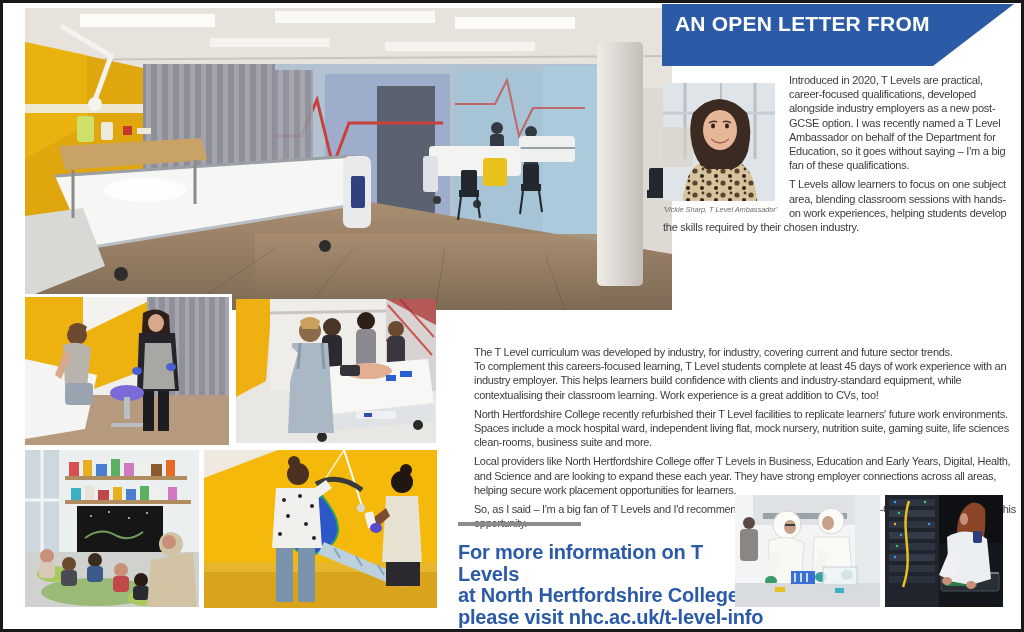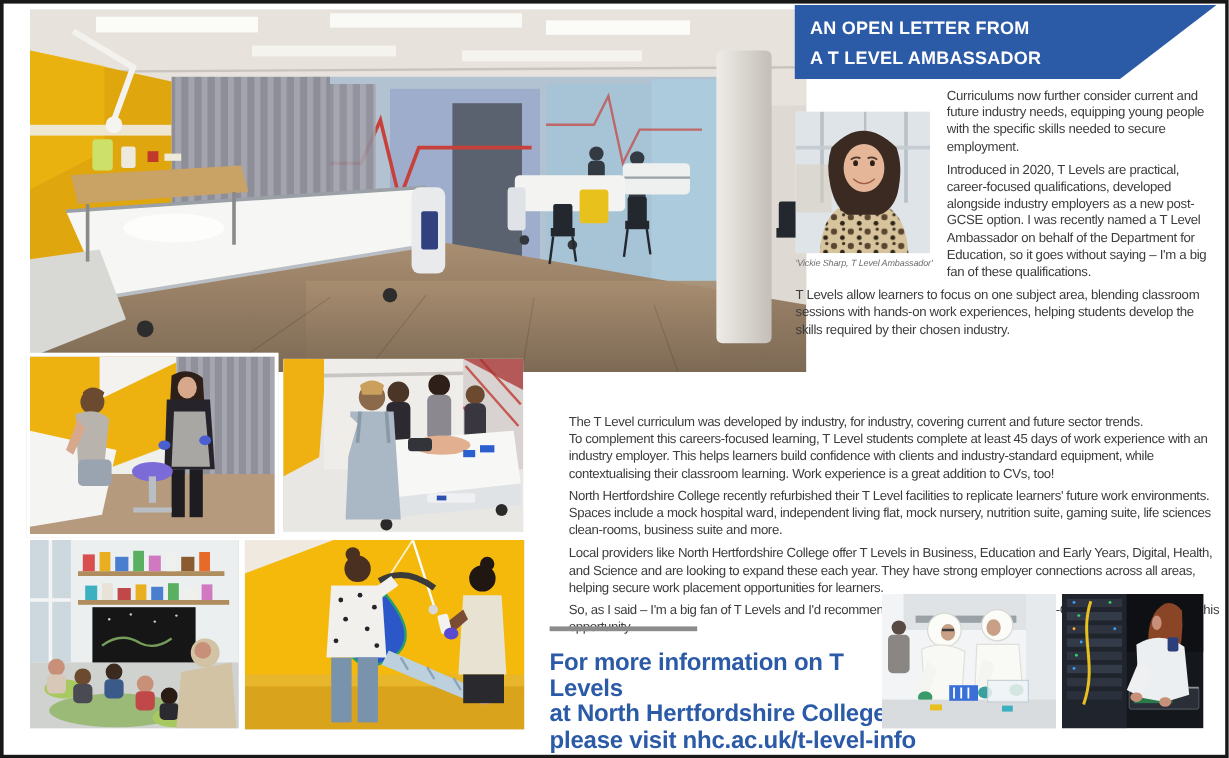--- a/index.html
+++ b/index.html
@@ -16,32 +16,32 @@
   #photoA{left:25px;top:297px;width:204px;height:148px;border:3px solid #fff;box-sizing:content-box;margin:-3px;}
   #photoB{left:236px;top:299px;width:200px;height:144px;}
   #photoC{left:25px;top:450px;width:174px;height:157px;}
   #photoD{left:204px;top:450px;width:233px;height:158px;}
   #photoLab{left:735px;top:495px;width:145px;height:112px;}
   #photoSrv{left:885px;top:495px;width:118px;height:112px;}
 
   
   .banner{
     position:absolute;left:662px;top:4px;width:352px;height:62px;
-    background:#2b5aa7;color:#fff;font-weight:bold;font-size:15px;line-height:25px;
+    background:#2b5aa7;color:#fff;font-weight:bold;font-size:21px;line-height:25px;
     padding:7px 0 0 13px;box-sizing:border-box;letter-spacing:.2px;
     clip-path:polygon(0 0,100% 0,77% 100%,0 100%);
   }
 
   
   .column{
     position:absolute;left:663px;top:73px;width:347px;
     font-size:11px;line-height:14.2px;color:#3c3c3c;letter-spacing:-0.25px;
   }
   .column p{margin:0 0 5px 0;}
-  .portraitWrap{float:left;width:118px;margin:20px 8px 0 0;}
+  .portraitWrap{float:left;width:118px;margin:10px 8px 0 0;}
   .portrait{width:112px;height:118px;overflow:hidden;background:#e8eaec;}
   .portrait svg{display:block;width:100%;height:100%;}
   .caption{font-size:7.5px;font-style:italic;color:#6e6e6e;letter-spacing:-0.1px;margin-top:2px;}
 
   
   .wide{
     position:absolute;left:474px;top:345px;width:552px;
     font-size:11px;line-height:14.2px;color:#3c3c3c;letter-spacing:-0.3px;
   }
   .wide p{margin:0 0 5px 0;}
@@ -161,21 +161,20 @@
         <rect x="624" y="160" width="16" height="24" rx="2"></rect>
   </g>
   <rect x="458" y="150" width="24" height="28" rx="3" fill="#e9c11c"></rect>
 
   <rect x="572" y="34" width="46" height="244" rx="5" fill="url(#pillW)"></rect>
 </svg>
 </div>
 
 <div class="banner">
   <div>AN OPEN LETTER FROM</div>
-  <div>A T LEVEL AMBASSADOR</div>
 </div>
 
 <div class="column">
   <div class="portraitWrap">
     <div class="portrait">
       <svg viewBox="0 0 112 118" preserveAspectRatio="none">
         <defs>
           <pattern id="leo" width="14" height="12" patternUnits="userSpaceOnUse">
             <rect width="14" height="12" fill="#d8c49c"></rect>
             <circle cx="4" cy="4" r="2.6" fill="#5a4630"></circle>
@@ -195,21 +194,20 @@
         <ellipse cx="57" cy="47" rx="17" ry="20" fill="#e6b698"></ellipse>
         <ellipse cx="50" cy="43" rx="2" ry="2.4" fill="#2e2018"></ellipse>
         <ellipse cx="64" cy="43" rx="2" ry="2.4" fill="#2e2018"></ellipse>
         <path d="M46,40 Q50,37 54,39" stroke="#4a362a" stroke-width="1.5" fill="none"></path>
         <path d="M60,39 Q64,37 68,40" stroke="#4a362a" stroke-width="1.5" fill="none"></path>
         <path d="M48,56 Q57,64 66,56 Q62,60 57,60 Q52,60 48,56 Z" fill="#fff" stroke="#a05a4a" stroke-width="1"></path>
       </svg>
     </div>
     <div class="caption">'Vickie Sharp, T Level Ambassador'</div>
   </div>
-  <p>Curriculums now further consider current and future industry needs, equipping young people with the specific skills needed to secure employment.</p>
   <p>Introduced in 2020, T Levels are practical, career-focused qualifications, developed alongside industry employers as a new post-GCSE option. I was recently named a T Level Ambassador on behalf of the Department for Education, so it goes without saying – I'm a big fan of these qualifications.</p>
   <p>T Levels allow learners to focus on one subject area, blending classroom sessions with hands-on work experiences, helping students develop the skills required by their chosen industry.</p>
 </div>
 
 <div class="wide">
   <p class="tight">The T Level curriculum was developed by industry, for industry, covering current and future sector trends.</p>
   <p>To complement this careers-focused learning, T Level students complete at least 45 days of work experience with an industry employer. This helps learners build confidence with clients and industry-standard equipment, while contextualising their classroom learning. Work experience is a great addition to CVs, too!</p>
   <p>North Hertfordshire College recently refurbished their T Level facilities to replicate learners' future work environments. Spaces include a mock hospital ward, independent living flat, mock nursery, nutrition suite, gaming suite, life sciences clean-rooms, business suite and more.</p>
   <p>Local providers like North Hertfordshire College offer T Levels in Business, Education and Early Years, Digital, Health, and Science and are looking to expand these each year. They have strong employer connections across all areas, helping secure work placement opportunities for learners.</p>
   <p>So, as I said – I'm a big fan of T Levels and I'd recommend anyone considering their post-GCSE options to explore this opportunity.</p>

